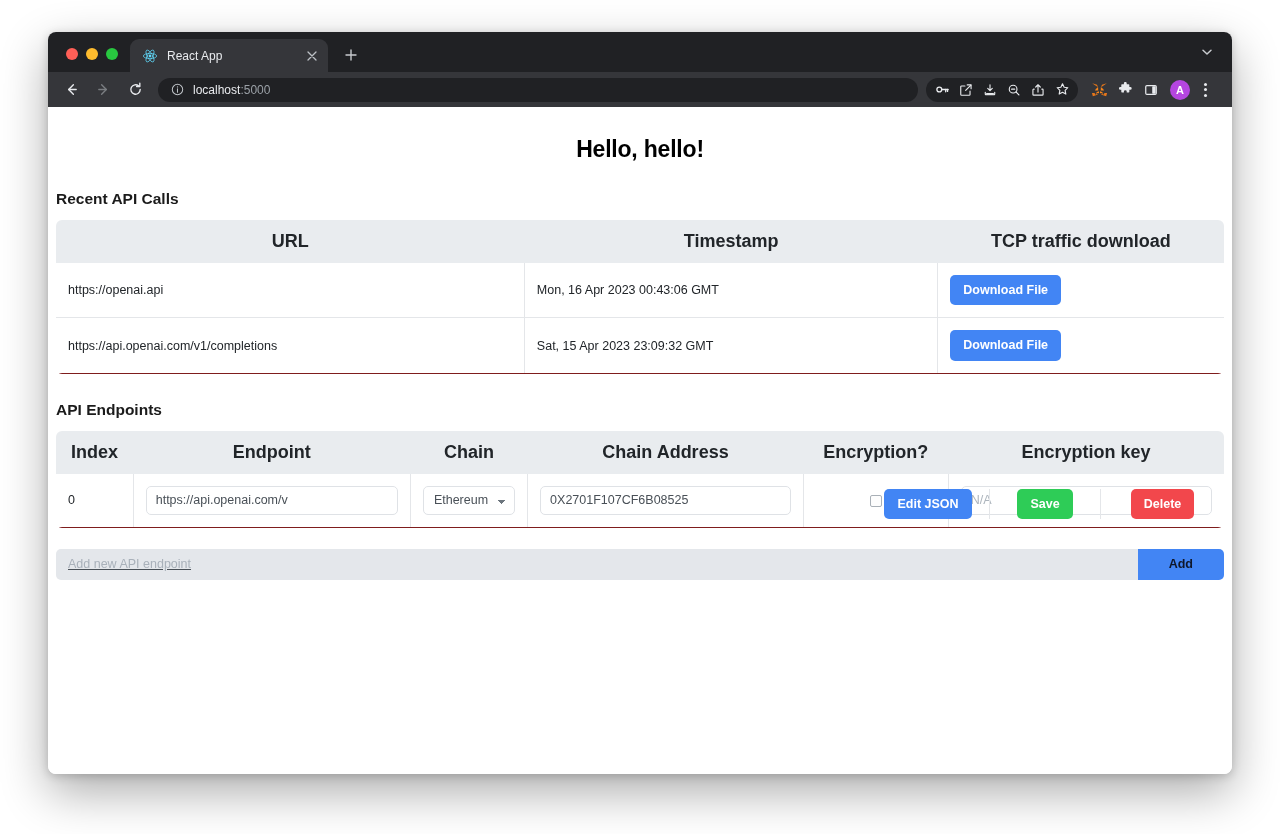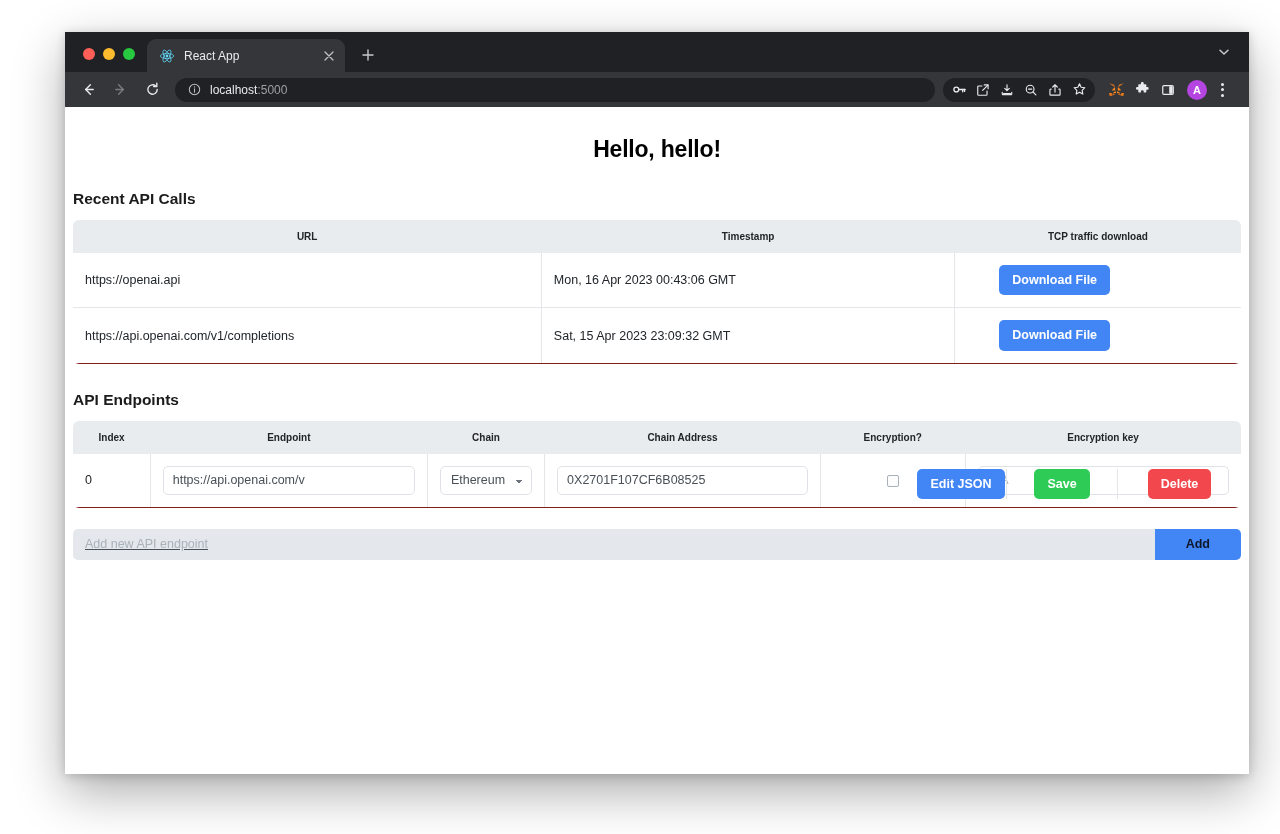--- a/index.html
+++ b/index.html
@@ -7,23 +7,23 @@
     margin: 0; padding: 0;
     width: 1280px; height: 834px;
     background: #ffffff;
     font-family: "Liberation Sans", sans-serif;
     overflow: hidden;
   }
 
   
   .browser-window {
     position: absolute;
-    left: 65px; top: 32px;
+    left: 48px; top: 32px;
     width: 1184px; height: 742px;
-    border-radius: 0;
+    border-radius: 8px;
     background: #ffffff;
     box-shadow: 0 18px 48px rgba(0,0,0,0.33), 0 2px 10px rgba(0,0,0,0.18);
     overflow: hidden;
   }
 
   
   .tab-strip {
     position: relative;
     height: 40px;
     background: #202124;
@@ -171,21 +171,21 @@
   .tbl {
     width: 100%;
     border-collapse: collapse;
     border-radius: 6px;
     overflow: hidden;
     table-layout: fixed;
   }
   .tbl thead th {
     background: #e9ecef;
     color: #212529;
-    font-size: 10px;
+    font-size: 18px;
     font-weight: bold;
     text-align: center;
     padding: 11px 8px;
     border: none;
   }
   .tbl tbody td {
     background: #ffffff;
     border-bottom: 1px solid #e4e6e9;
     border-right: 1px solid #e4e6e9;
     font-size: 12.5px;
@@ -204,21 +204,21 @@
     border-radius: 5px;
     font-family: "Liberation Sans", sans-serif;
     font-size: 12.5px;
     font-weight: bold;
     color: #ffffff;
     padding: 8px 13px;
     line-height: 1.15;
     cursor: pointer;
     white-space: nowrap;
   }
-  .btn-primary { background: #4285f4; margin-left: 32px; }
+  .btn-primary { background: #4285f4; }
   .btn-success { background: #2ecc57; }
   .btn-danger  { background: #f2474c; }
 
   
   .inp {
     font-family: "Liberation Sans", sans-serif;
     font-size: 12.5px;
     color: #495057;
     background: #ffffff;
     border: 1px solid #dfe2e6;

